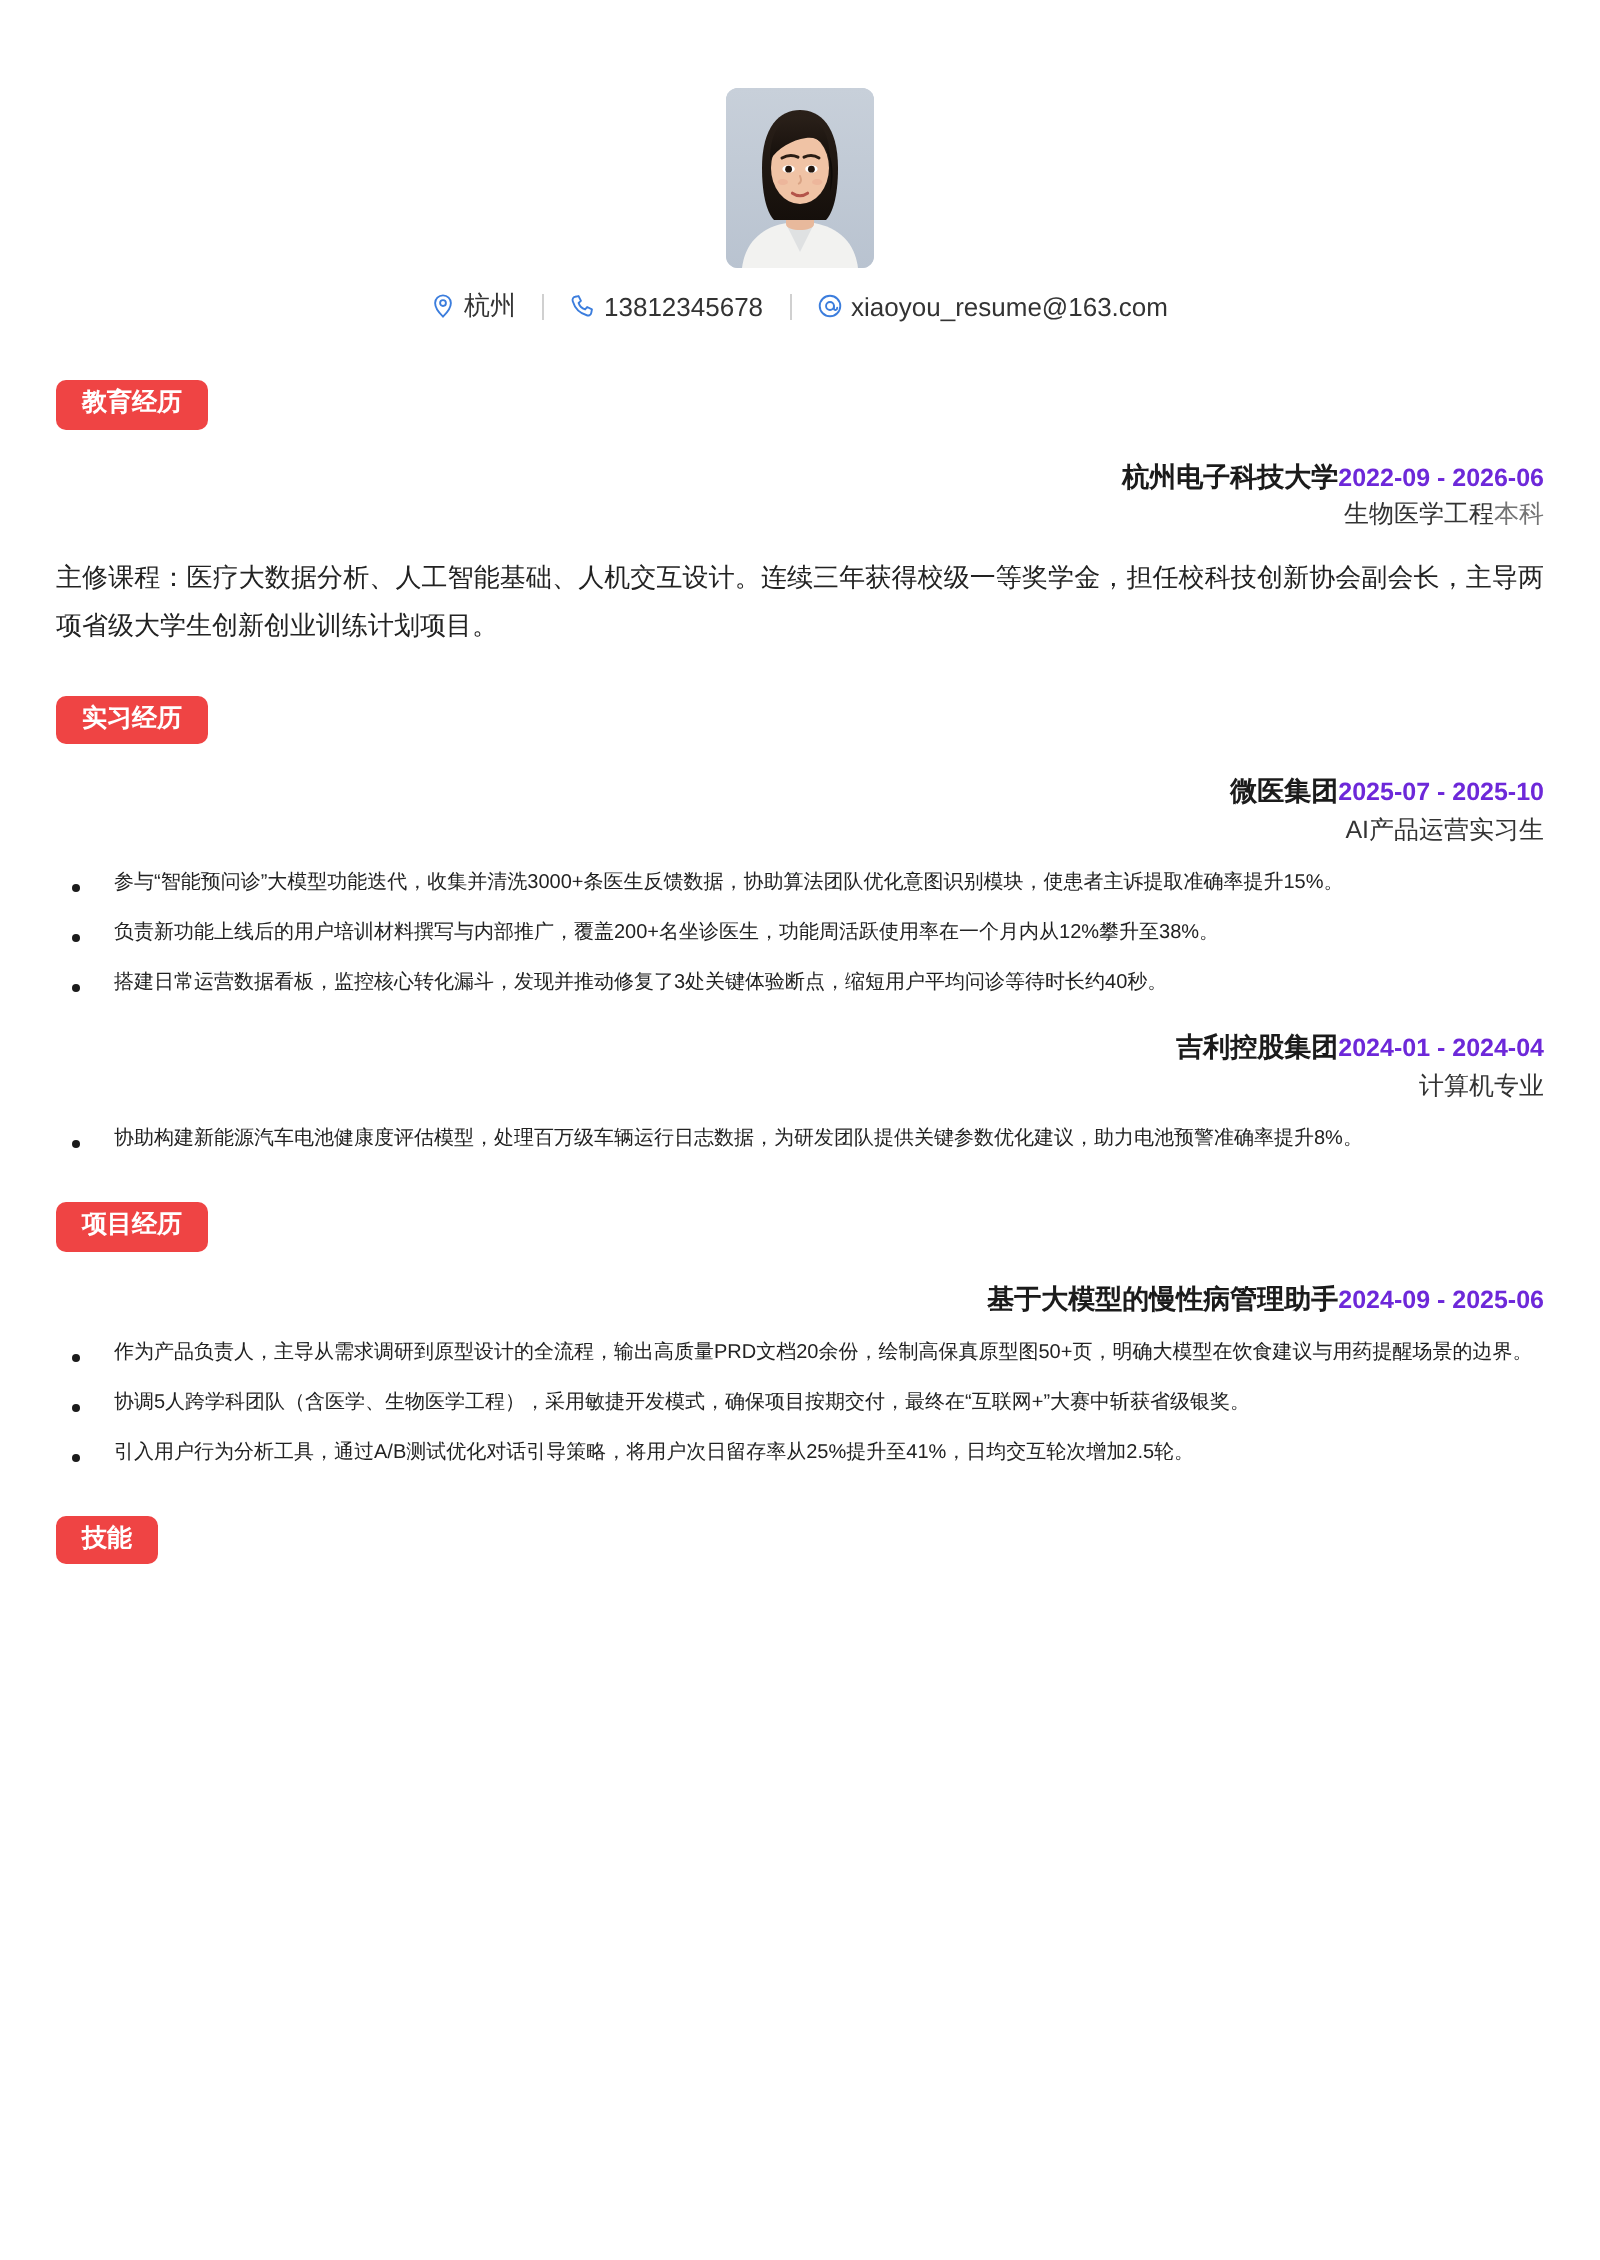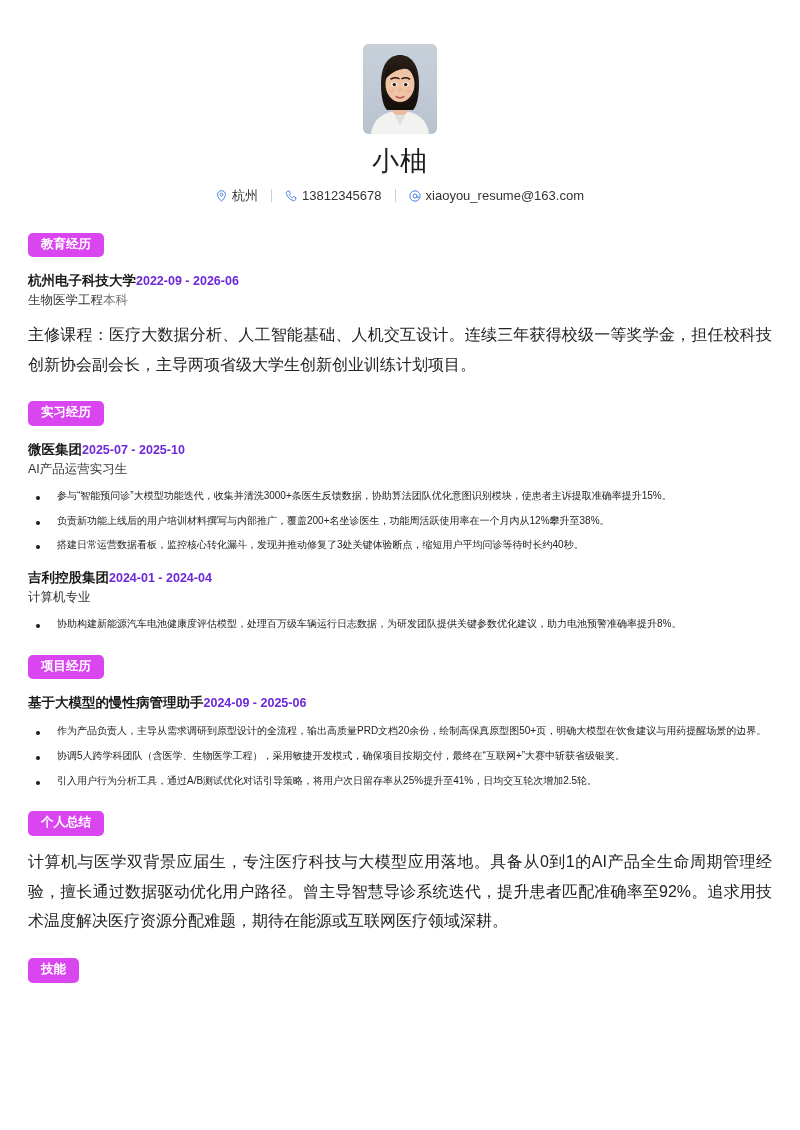--- a/index.html
+++ b/index.html
@@ -76,36 +76,37 @@
     color: #3b7ddd;
     display: inline-flex;
     align-items: center;
   }
   .ci-icon svg { display: block; }
 
   
   .sec { margin-top: 22px; }
   .badge {
     display: inline-block;
-    background: #d946ef;
+    background: #ef4444;
     color: #ffffff;
     font-size: 12.5px;
     font-weight: 700;
     padding: 5px 13px 6px;
     border-radius: 5px;
     line-height: 1.1;
   }
 
   
   .entry { margin-top: 14px; }
   .entry-row {
     display: flex;
-    justify-content: flex-start;
+    justify-content: flex-end;
     align-items: baseline;
     line-height: 1.45;
+    margin-left: 35px;
   }
   .entry-org {
     font-size: 13.5px;
     font-weight: 700;
     color: #1b1b1b;
   }
   .entry-date {
     font-size: 12.5px;
     font-weight: 700;
     color: #6d28d9;
@@ -115,21 +116,21 @@
     font-size: 12.5px;
     color: #333333;
   }
   .entry-meta {
     font-size: 12.5px;
     color: #737373;
     white-space: nowrap;
   }
 
   .para {
-    font-size: 16px;
+    font-size: 13px;
     color: #222222;
     line-height: 1.85;
     margin-top: 11px;
     text-align: justify;
   }
 
   ul.bullets {
     list-style: none;
     margin: 9px 0 0 0;
     padding: 0;
@@ -195,21 +196,20 @@
         <circle cx="31.3" cy="40.6" r="1.7" fill="#23160e"></circle>
         <circle cx="42.7" cy="40.6" r="1.7" fill="#23160e"></circle>
 
         <path d="M37 44 q1.2 3 -0.6 3.8" stroke="#d9a384" stroke-width="1" fill="none" stroke-linecap="round"></path>
         <path d="M33.2 52.6 q3.8 2.6 7.6 0" stroke="#b4544a" stroke-width="1.5" fill="none" stroke-linecap="round"></path>
         <ellipse cx="28.4" cy="47" rx="2.6" ry="1.5" fill="#e8a791" opacity="0.45"></ellipse>
         <ellipse cx="45.6" cy="47" rx="2.6" ry="1.5" fill="#e8a791" opacity="0.45"></ellipse>
       </svg>
     </div>
 
-    <div class="name">小柚</div>
 
     <div class="contact">
       <span class="contact-item">
         <span class="ci-icon">
           <svg width="11" height="12" viewBox="0 0 12 14" fill="none" aria-hidden="true">
             <path d="M6 0.8c-2.6 0-4.6 2-4.6 4.5C1.4 8.9 6 13.2 6 13.2s4.6-4.3 4.6-7.9c0-2.5-2-4.5-4.6-4.5z" stroke="#3b7ddd" stroke-width="1.1" fill="none"></path>
             <circle cx="6" cy="5.3" r="1.7" stroke="#3b7ddd" stroke-width="1.1" fill="none"></circle>
           </svg>
         </span>
         <span>杭州</span>
@@ -298,24 +298,20 @@
         <span class="entry-date">2024-09 - 2025-06</span>
       </div>
       <ul class="bullets">
         <li>作为产品负责人，主导从需求调研到原型设计的全流程，输出高质量PRD文档20余份，绘制高保真原型图50+页，明确大模型在饮食建议与用药提醒场景的边界。</li>
         <li>协调5人跨学科团队（含医学、生物医学工程），采用敏捷开发模式，确保项目按期交付，最终在“互联网+”大赛中斩获省级银奖。</li>
         <li>引入用户行为分析工具，通过A/B测试优化对话引导策略，将用户次日留存率从25%提升至41%，日均交互轮次增加2.5轮。</li>
       </ul>
     </div>
   </div>
 
-  <div class="sec">
-    <span class="badge">个人总结</span>
-    <div class="para">计算机与医学双背景应届生，专注医疗科技与大模型应用落地。具备从0到1的AI产品全生命周期管理经验，擅长通过数据驱动优化用户路径。曾主导智慧导诊系统迭代，提升患者匹配准确率至92%。追求用技术温度解决医疗资源分配难题，期待在能源或互联网医疗领域深耕。</div>
-  </div>
 
   <div class="sec">
     <span class="badge">技能</span>
 
     
 
     
 
     
   </div>

